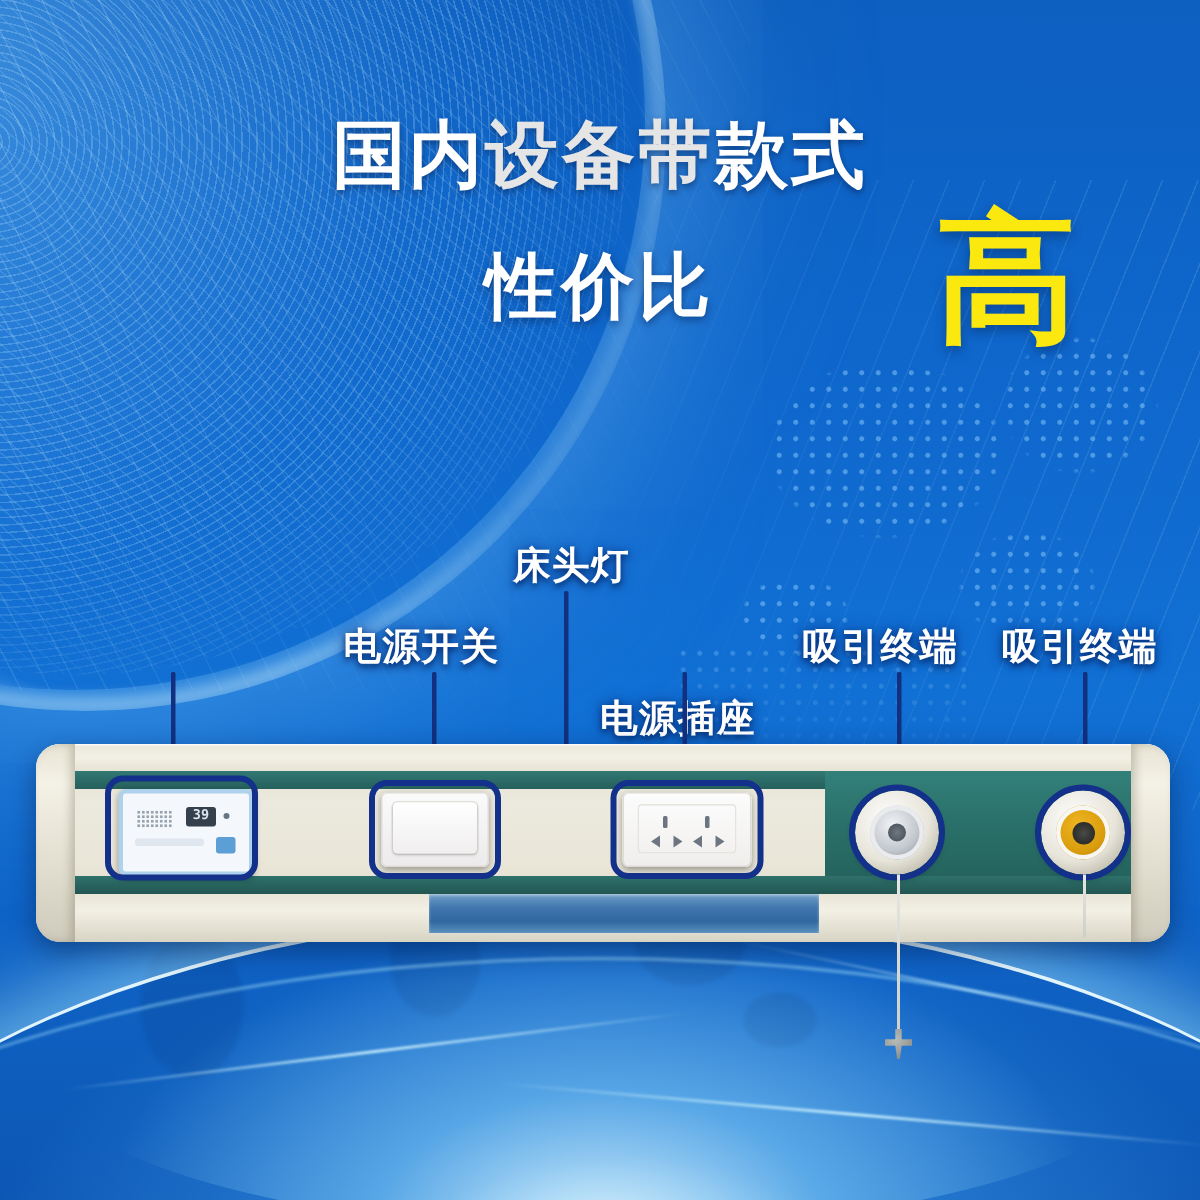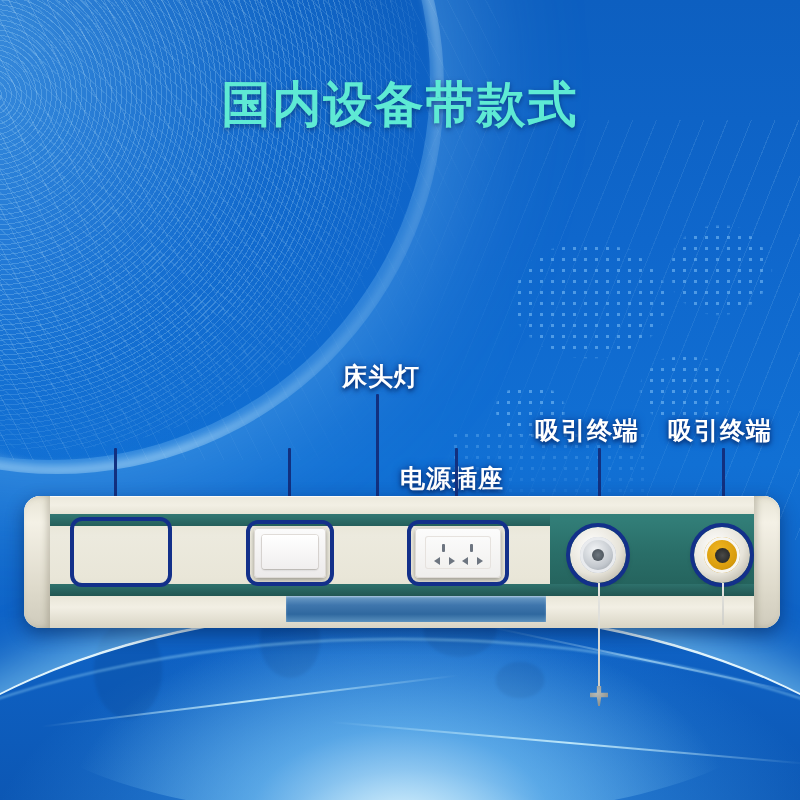--- a/index.html
+++ b/index.html
@@ -87,22 +87,22 @@
     border-top:2px solid rgba(170,230,255,.55);filter:blur(1.2px);}
   .arc-glow{position:absolute;left:50%;bottom:-20px;transform:translateX(-50%);
     width:760px;height:230px;border-radius:50%;
     background:radial-gradient(ellipse at 50% 100%, rgba(230,250,255,.85) 0%, rgba(150,220,255,.45) 28%, rgba(60,160,240,0) 62%);}
   .streak{position:absolute;height:2px;background:linear-gradient(90deg,transparent,rgba(210,245,255,.85),transparent);filter:blur(.6px);}
 
   
   .headline{position:absolute;left:0;right:0;top:80px;text-align:center;pointer-events:none;}
   .hl-row1{font-size:49px;font-weight:bold;letter-spacing:2px;line-height:1;
     text-shadow:0 2px 5px rgba(0,30,80,.55);}
-  .hl-row1 .w{color:#5eead4;}
-  .hl-row1 .y{color:#5eead4;}
+  .hl-row1 .w{color:#ffffff;}
+  .hl-row1 .y{color:#e5e5e5;}
   .hl-row2{margin-top:26px;position:relative;height:86px;}
   .hl-sub{position:absolute;left:0;right:0;top:4px;font-size:48px;font-weight:bold;
     color:#ffffff;letter-spacing:3px;text-shadow:0 2px 6px rgba(0,30,80,.55);}
   .hl-big{position:absolute;left:624px;top:-16px;font-size:94px;font-weight:bold;
     color:#fbe80f;line-height:1;text-shadow:0 3px 8px rgba(0,30,80,.45);}
 
   
   .callout{position:absolute;color:#ffffff;font-size:25px;font-weight:bold;
     letter-spacing:1px;white-space:nowrap;
     text-shadow:0 0 9px rgba(10,60,150,.95),0 2px 4px rgba(0,25,70,.85);}
@@ -202,22 +202,27 @@
   <div class="halftone2"></div>
   <div class="arc2"></div>
   <div class="arc"></div>
   <div class="arc-glow"></div>
   <div class="streak" style="left:40px;top:700px;width:420px;transform:rotate(-7deg);"></div>
   <div class="streak" style="left:330px;top:742px;width:480px;transform:rotate(5deg);"></div>
   <div class="streak" style="left:480px;top:660px;width:340px;transform:rotate(12deg);opacity:.6;"></div>
 
   <div class="headline">
     <div class="hl-row1"><span class="w">国内</span><span class="y">设备带</span><span class="w">款式</span></div>
-  </div>
-
+    <div class="hl-row2">
+      <div class="hl-sub">性价比</div>
+      <div class="hl-big">高</div>
+    </div>
+  </div>
+
+  <div class="callout" style="left:229px;top:414px;">电源开关</div>
   <div class="callout" style="left:342px;top:360px;">床头灯</div>
   <div class="callout" style="left:400px;top:414px;margin-top:48px;">电源插座</div>
   <div class="callout" style="left:535px;top:414px;">吸引终端</div>
   <div class="callout" style="left:668px;top:414px;">吸引终端</div>
 
   <div class="leader" style="left:114px;top:448px;height:82px;"></div>
   <div class="leader" style="left:288px;top:448px;height:82px;"></div>
   <div class="leader" style="left:376px;top:394px;height:214px;"></div>
   <div class="leader" style="left:455px;top:448px;height:82px;"></div>
   <div class="leader" style="left:598px;top:448px;height:78px;"></div>
@@ -228,20 +233,27 @@
       <div class="stripe top"></div>
       <div class="teal-block"></div>
       <div class="stripe bot"></div>
       <div class="panel-bottom"></div>
       <div class="light-strip"></div>
       <div class="cap l"></div>
       <div class="cap r"></div>
     </div>
   </div>
 
+  <div class="intercom">
+    <div class="ic-grille"></div>
+    <div class="ic-disp">39</div>
+    <div class="ic-dot"></div>
+    <div class="ic-bar"></div>
+    <div class="ic-btn"></div>
+  </div>
   <div class="sel" style="left:70px;top:517px;width:102px;height:70px;"></div>
 
   <div class="switch">
     <div class="switch-rocker"></div>
   </div>
   <div class="sel" style="left:246px;top:520px;width:88px;height:66px;"></div>
 
   <div class="outlet">
     <div class="outlet-face">
       <div class="pin v" style="left:17px;top:8px;"></div>

